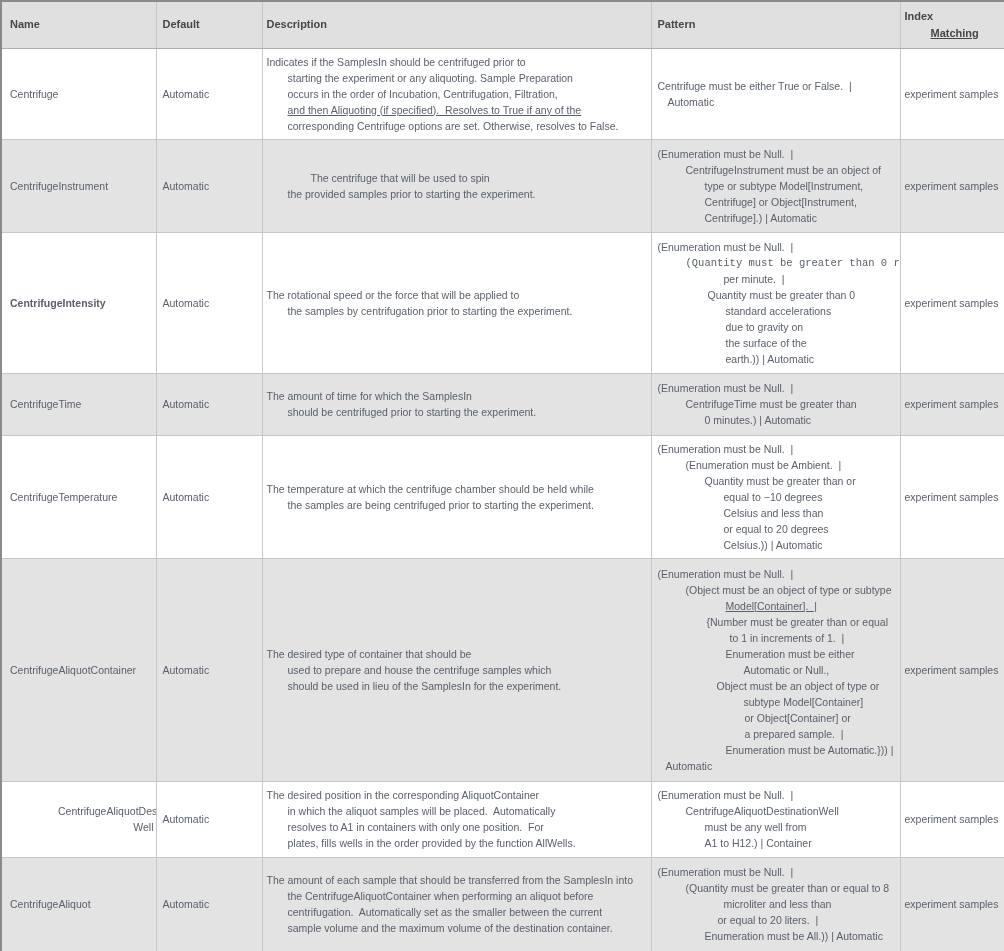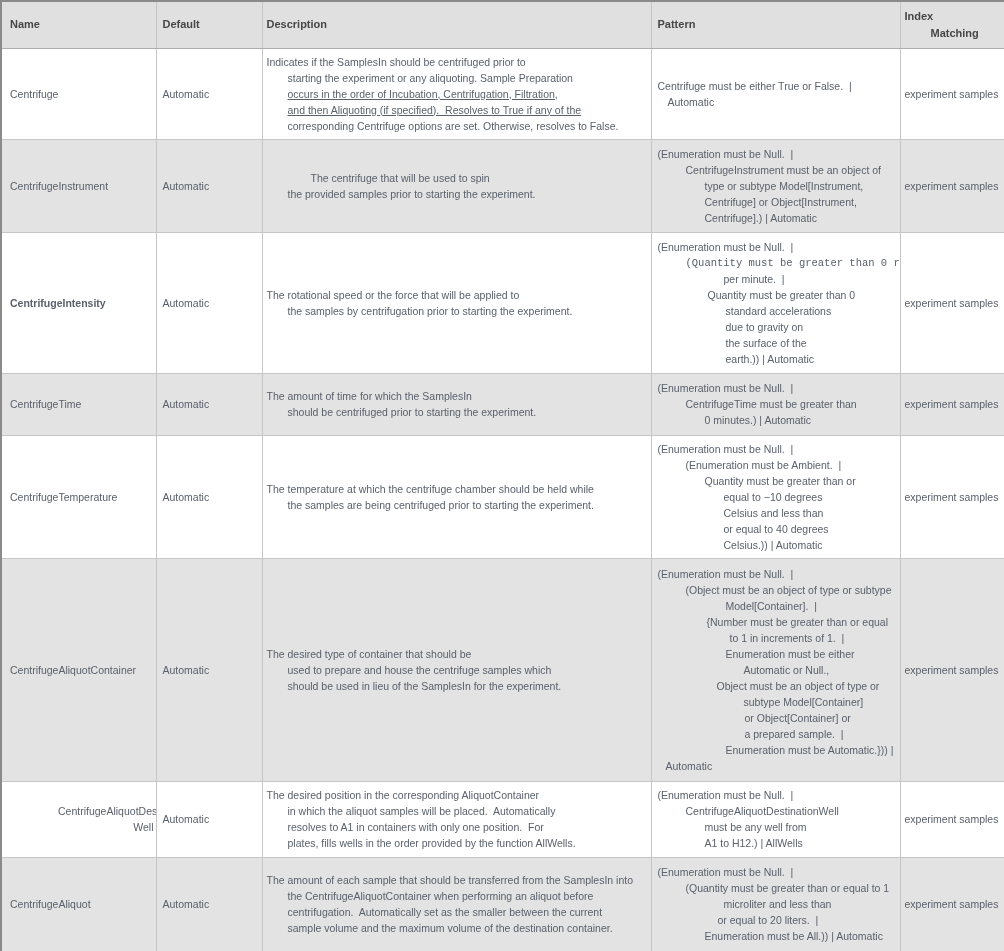--- a/index.html
+++ b/index.html
@@ -51,36 +51,36 @@
             <div class="line" style="padding-left: 0px;">Default</div>
           </th>
           <th class="c-description">
             <div class="line" style="padding-left: 0px;">Description</div>
           </th>
           <th class="c-pattern">
             <div class="line" style="padding-left: 0px;">Pattern</div>
           </th>
           <th class="c-index">
             <div class="line" style="padding-left: 0px;">Index</div>
-            <div class="line" style="padding-left: 26px;">Matching</div>
+            <div class="line" style="padding-left: 26px; text-decoration: underline;">Matching</div>
           </th>
         </tr>
     </thead>
     <tbody>
         <tr class="plain">
           <td class="c-name">
             <div class="line" style="padding-left: 0px;">Centrifuge</div>
           </td>
           <td class="c-default">
             <div class="line">Automatic</div>
           </td>
           <td class="c-description">
             <div class="line" style="padding-left: 0px;">Indicates if the SamplesIn should be centrifuged prior to</div>
             <div class="line" style="padding-left: 21px;">starting the experiment or any aliquoting. Sample Preparation</div>
-            <div class="line" style="padding-left: 21px; text-decoration: underline;">occurs in the order of Incubation, Centrifugation, Filtration,</div>
+            <div class="line" style="padding-left: 21px;">occurs in the order of Incubation, Centrifugation, Filtration,</div>
             <div class="line" style="padding-left: 21px; text-decoration: underline;">and then Aliquoting (if specified).  Resolves to True if any of the</div>
             <div class="line" style="padding-left: 21px;">corresponding Centrifuge options are set. Otherwise, resolves to False.</div>
           </td>
           <td class="c-pattern">
             <div class="line" style="padding-left: 0px;">Centrifuge must be either True or False.  |</div>
             <div class="line" style="padding-left: 10px;">Automatic</div>
           </td>
           <td class="c-index">
             <div class="line">experiment samples</div>
           </td>
@@ -162,21 +162,21 @@
           <td class="c-description">
             <div class="line" style="padding-left: 0px;">The temperature at which the centrifuge chamber should be held while</div>
             <div class="line" style="padding-left: 21px;">the samples are being centrifuged prior to starting the experiment.</div>
           </td>
           <td class="c-pattern">
             <div class="line" style="padding-left: 0px;">(Enumeration must be Null.  |</div>
             <div class="line" style="padding-left: 28px;">(Enumeration must be Ambient.  |</div>
             <div class="line" style="padding-left: 47px;">Quantity must be greater than or</div>
             <div class="line" style="padding-left: 66px;">equal to −10 degrees</div>
             <div class="line" style="padding-left: 66px;">Celsius and less than</div>
-            <div class="line" style="padding-left: 66px;">or equal to 40 degrees</div>
+            <div class="line" style="padding-left: 66px;">or equal to 20 degrees</div>
             <div class="line" style="padding-left: 66px;">Celsius.)) | Automatic</div>
           </td>
           <td class="c-index">
             <div class="line">experiment samples</div>
           </td>
         </tr>
         <tr class="shaded">
           <td class="c-name">
             <div class="line" style="padding-left: 0px;">CentrifugeAliquotContainer</div>
           </td>
@@ -184,21 +184,21 @@
             <div class="line">Automatic</div>
           </td>
           <td class="c-description">
             <div class="line" style="padding-left: 0px;">The desired type of container that should be</div>
             <div class="line" style="padding-left: 21px;">used to prepare and house the centrifuge samples which</div>
             <div class="line" style="padding-left: 21px;">should be used in lieu of the SamplesIn for the experiment.</div>
           </td>
           <td class="c-pattern">
             <div class="line" style="padding-left: 0px;">(Enumeration must be Null.  |</div>
             <div class="line" style="padding-left: 28px;">(Object must be an object of type or subtype</div>
-            <div class="line" style="padding-left: 68px;">Model[Container].  |</div>
+            <div class="line" style="padding-left: 68px; text-decoration: underline;">Model[Container].  |</div>
             <div class="line" style="padding-left: 49px;">{Number must be greater than or equal</div>
             <div class="line" style="padding-left: 72px;">to 1 in increments of 1.  |</div>
             <div class="line" style="padding-left: 68px;">Enumeration must be either</div>
             <div class="line" style="padding-left: 86px;">Automatic or Null.,</div>
             <div class="line" style="padding-left: 59px;">Object must be an object of type or</div>
             <div class="line" style="padding-left: 86px;">subtype Model[Container]</div>
             <div class="line" style="padding-left: 87px;">or Object[Container] or</div>
             <div class="line" style="padding-left: 87px;">a prepared sample.  |</div>
             <div class="line" style="padding-left: 68px;">Enumeration must be Automatic.})) |</div>
             <div class="line" style="padding-left: 8px;">Automatic</div>
@@ -218,42 +218,42 @@
           <td class="c-description">
             <div class="line" style="padding-left: 0px;">The desired position in the corresponding AliquotContainer</div>
             <div class="line" style="padding-left: 21px;">in which the aliquot samples will be placed.  Automatically</div>
             <div class="line" style="padding-left: 21px;">resolves to A1 in containers with only one position.  For</div>
             <div class="line" style="padding-left: 21px;">plates, fills wells in the order provided by the function AllWells.</div>
           </td>
           <td class="c-pattern">
             <div class="line" style="padding-left: 0px;">(Enumeration must be Null.  |</div>
             <div class="line" style="padding-left: 28px;">CentrifugeAliquotDestinationWell</div>
             <div class="line" style="padding-left: 47px;">must be any well from</div>
-            <div class="line" style="padding-left: 47px;">A1 to H12.) | AllWells</div>
+            <div class="line" style="padding-left: 47px;">A1 to H12.) | Container</div>
           </td>
           <td class="c-index">
             <div class="line">experiment samples</div>
           </td>
         </tr>
         <tr class="shaded">
           <td class="c-name">
             <div class="line" style="padding-left: 0px;">CentrifugeAliquot</div>
           </td>
           <td class="c-default">
             <div class="line">Automatic</div>
           </td>
           <td class="c-description">
             <div class="line" style="padding-left: 0px;">The amount of each sample that should be transferred from the SamplesIn into</div>
             <div class="line" style="padding-left: 21px;">the CentrifugeAliquotContainer when performing an aliquot before</div>
             <div class="line" style="padding-left: 21px;">centrifugation.  Automatically set as the smaller between the current</div>
             <div class="line" style="padding-left: 21px;">sample volume and the maximum volume of the destination container.</div>
           </td>
           <td class="c-pattern">
             <div class="line" style="padding-left: 0px;">(Enumeration must be Null.  |</div>
-            <div class="line" style="padding-left: 28px;">(Quantity must be greater than or equal to 1</div>
+            <div class="line" style="padding-left: 28px;">(Quantity must be greater than or equal to 8</div>
             <div class="line" style="padding-left: 66px;">microliter and less than</div>
             <div class="line" style="padding-left: 60px;">or equal to 20 liters.  |</div>
             <div class="line" style="padding-left: 47px;">Enumeration must be All.)) | Automatic</div>
           </td>
           <td class="c-index">
             <div class="line">experiment samples</div>
           </td>
         </tr>
       </tbody>
   </table>

